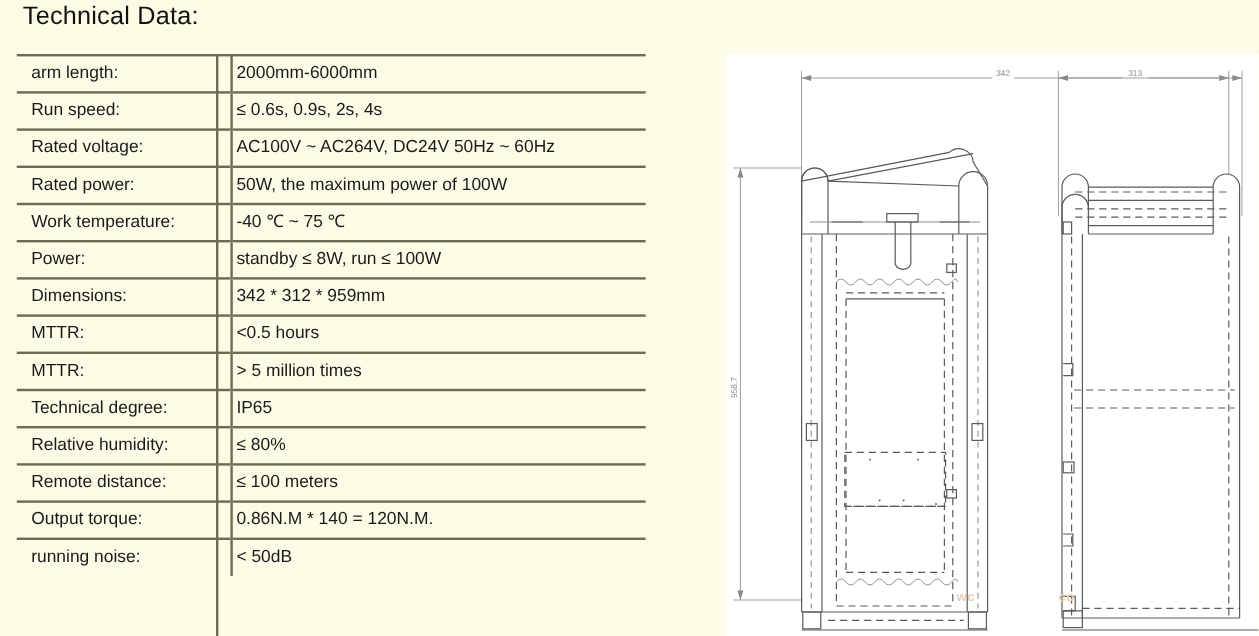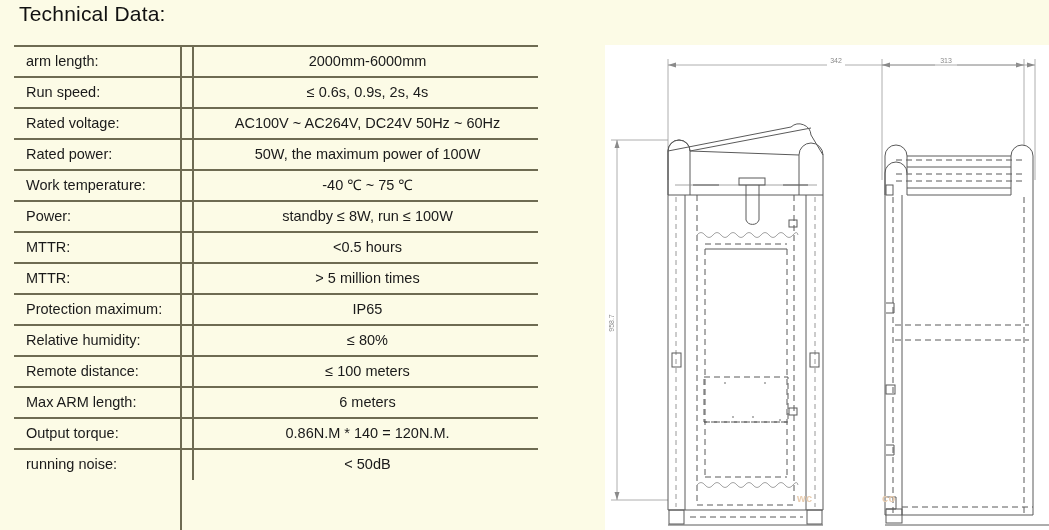--- a/index.html
+++ b/index.html
@@ -57,21 +57,20 @@
     white-space: nowrap;
   }
   #spec-table td.k {
     width: 166px;
     border-right: 2px solid #6E6B52;
     padding-left: 12px;
     margin-top: 23px;
   }
   #spec-table td.v {
     padding-left: 3px;
-    text-align: center;
   }
   
   #divider-tail {
     position: absolute;
     left: 180px;
     top: 45px;
     width: 2px;
     height: 485px;
     background: #6E6B52;
   }
@@ -127,42 +126,42 @@
       </tr>
       <tr>
         <td class="k">Work temperature:</td>
         <td class="v">-40 ℃ ~ 75 ℃</td>
       </tr>
       <tr>
         <td class="k">Power:</td>
         <td class="v">standby ≤ 8W, run ≤ 100W</td>
       </tr>
       <tr>
+        <td class="k">Dimensions:</td>
+        <td class="v">342 * 312 * 959mm</td>
+      </tr>
+      <tr>
         <td class="k">MTTR:</td>
         <td class="v">&lt;0.5 hours</td>
       </tr>
       <tr>
         <td class="k">MTTR:</td>
         <td class="v">&gt; 5 million times</td>
       </tr>
       <tr>
-        <td class="k">Protection maximum:</td>
+        <td class="k">Technical degree:</td>
         <td class="v">IP65</td>
       </tr>
       <tr>
         <td class="k">Relative humidity:</td>
         <td class="v">≤ 80%</td>
       </tr>
       <tr>
         <td class="k">Remote distance:</td>
         <td class="v">≤ 100 meters</td>
-      </tr>
-      <tr>
-        <td class="k">Max ARM length:</td>
-        <td class="v">6 meters</td>
       </tr>
       <tr>
         <td class="k">Output torque:</td>
         <td class="v">0.86N.M * 140 = 120N.M.</td>
       </tr>
       <tr>
         <td class="k">running noise:</td>
         <td class="v">&lt; 50dB</td>
       </tr>
     </tbody>

